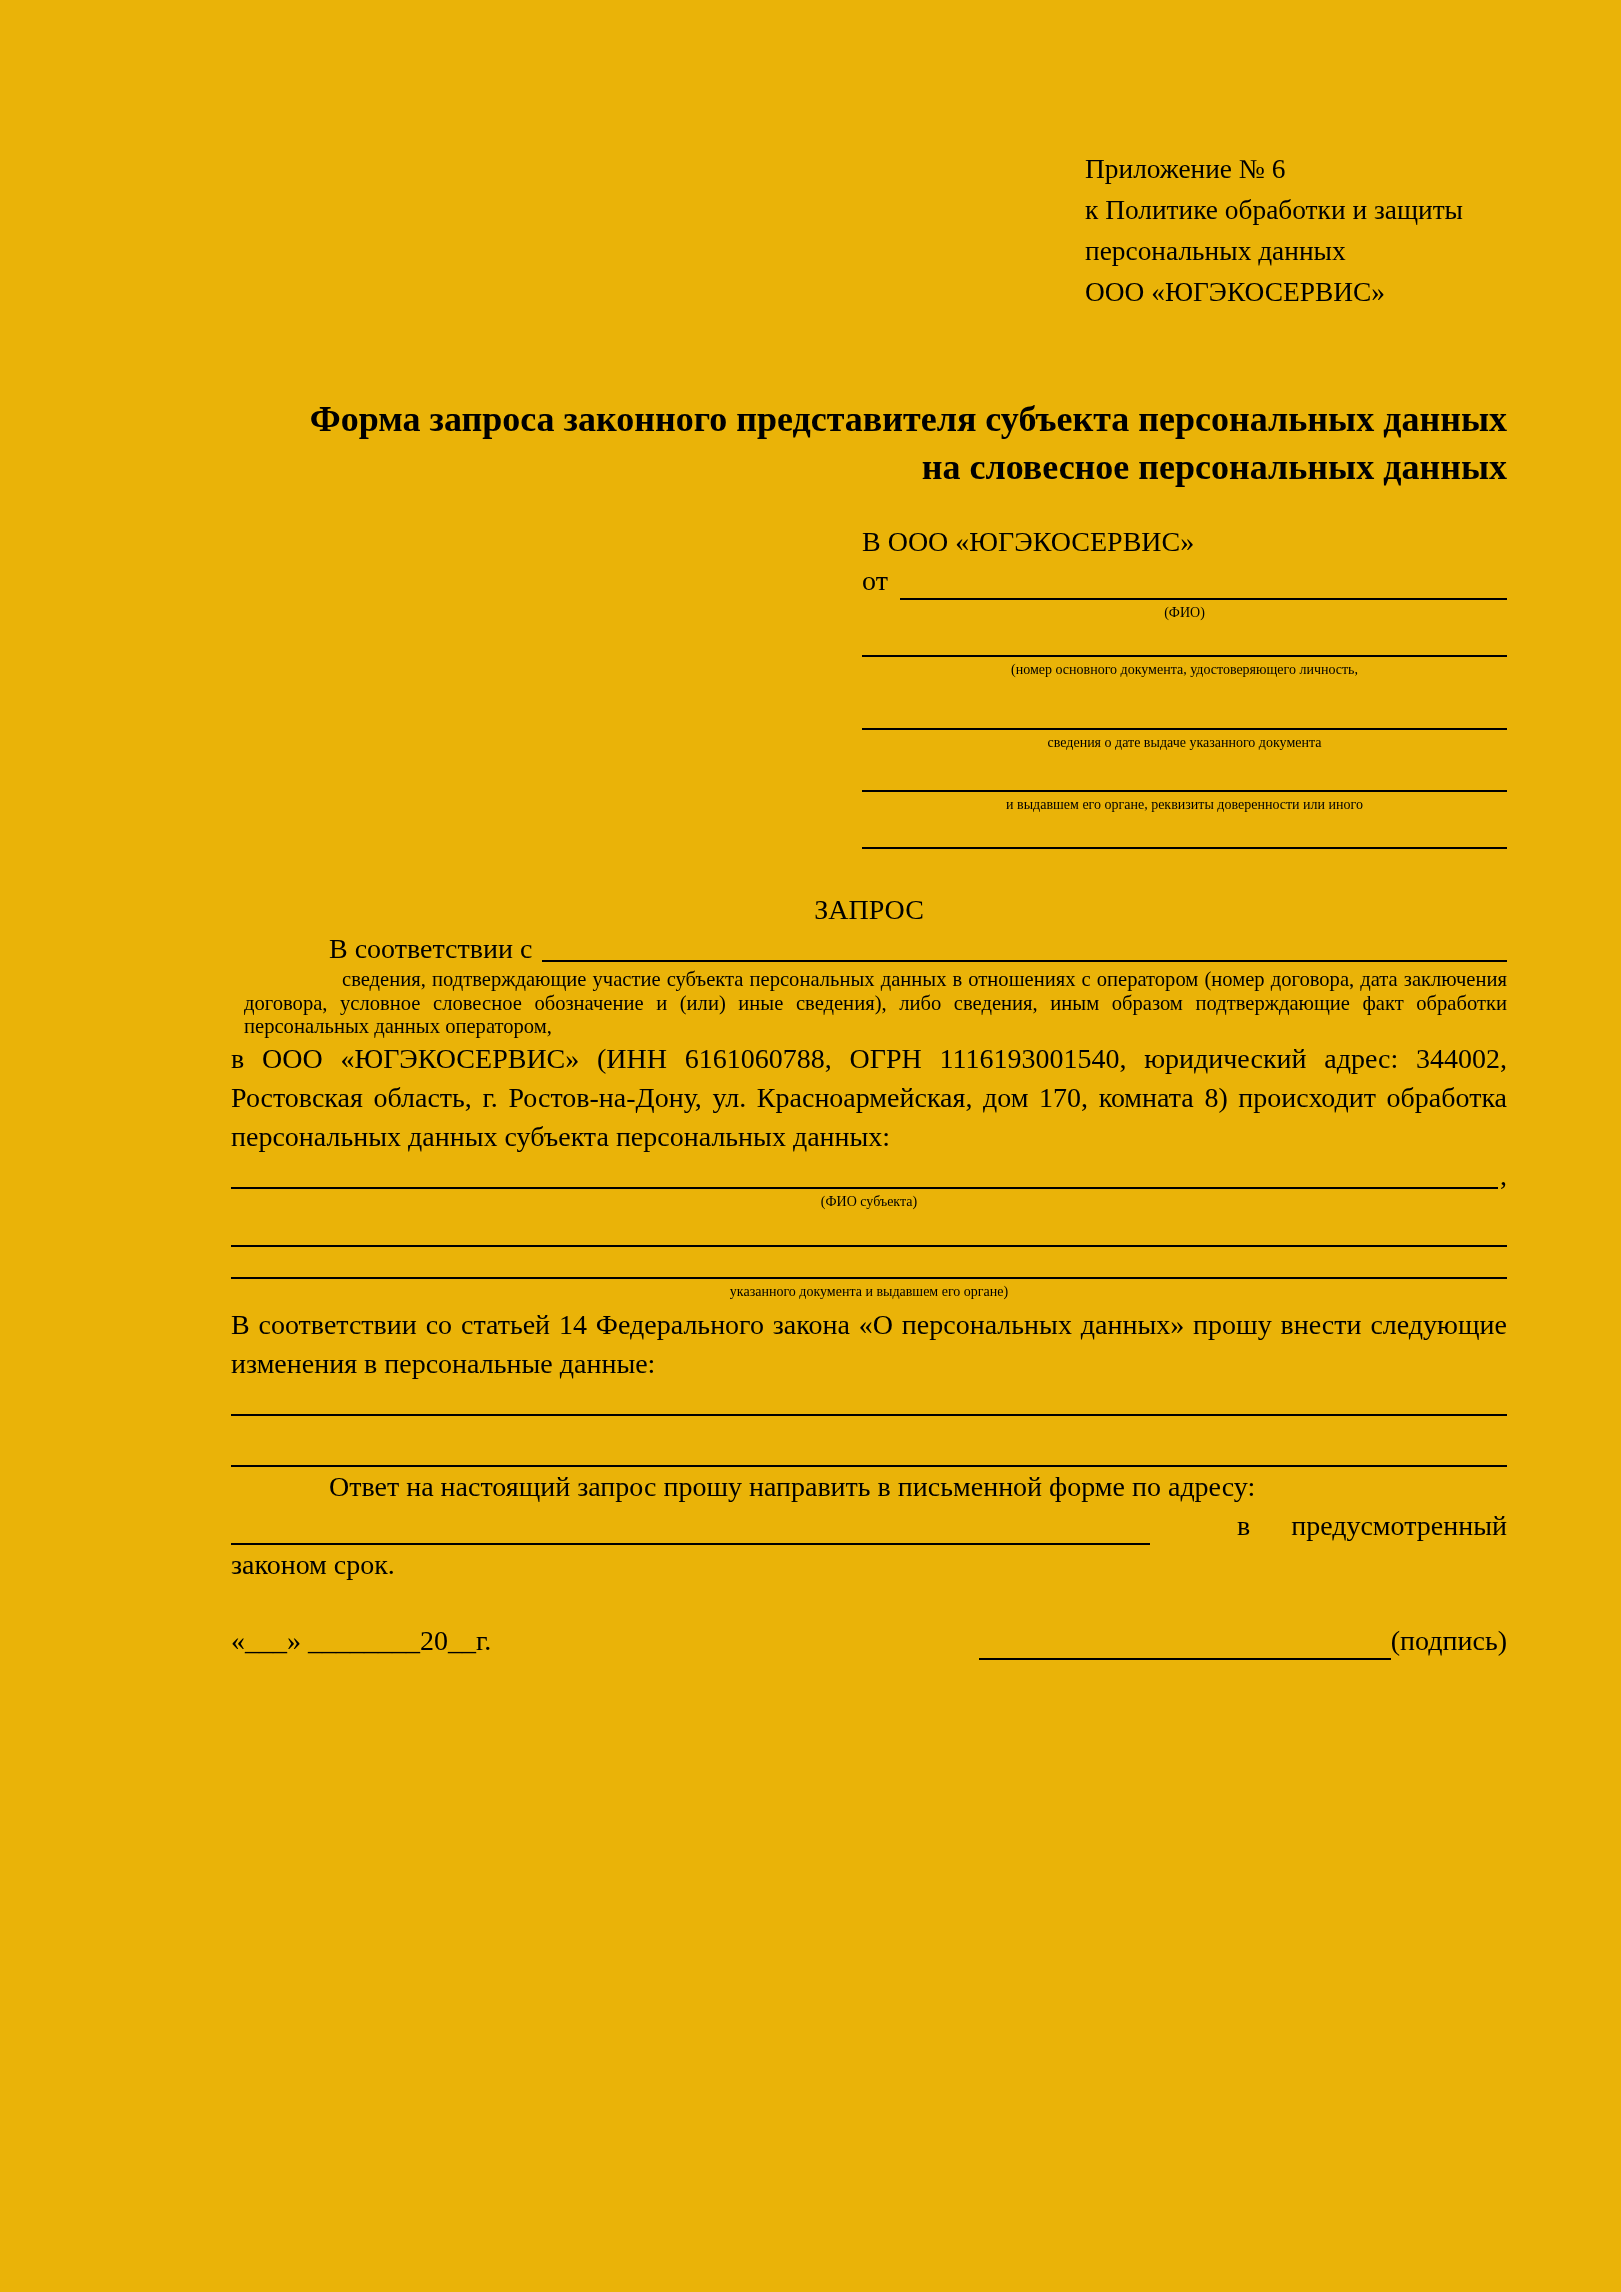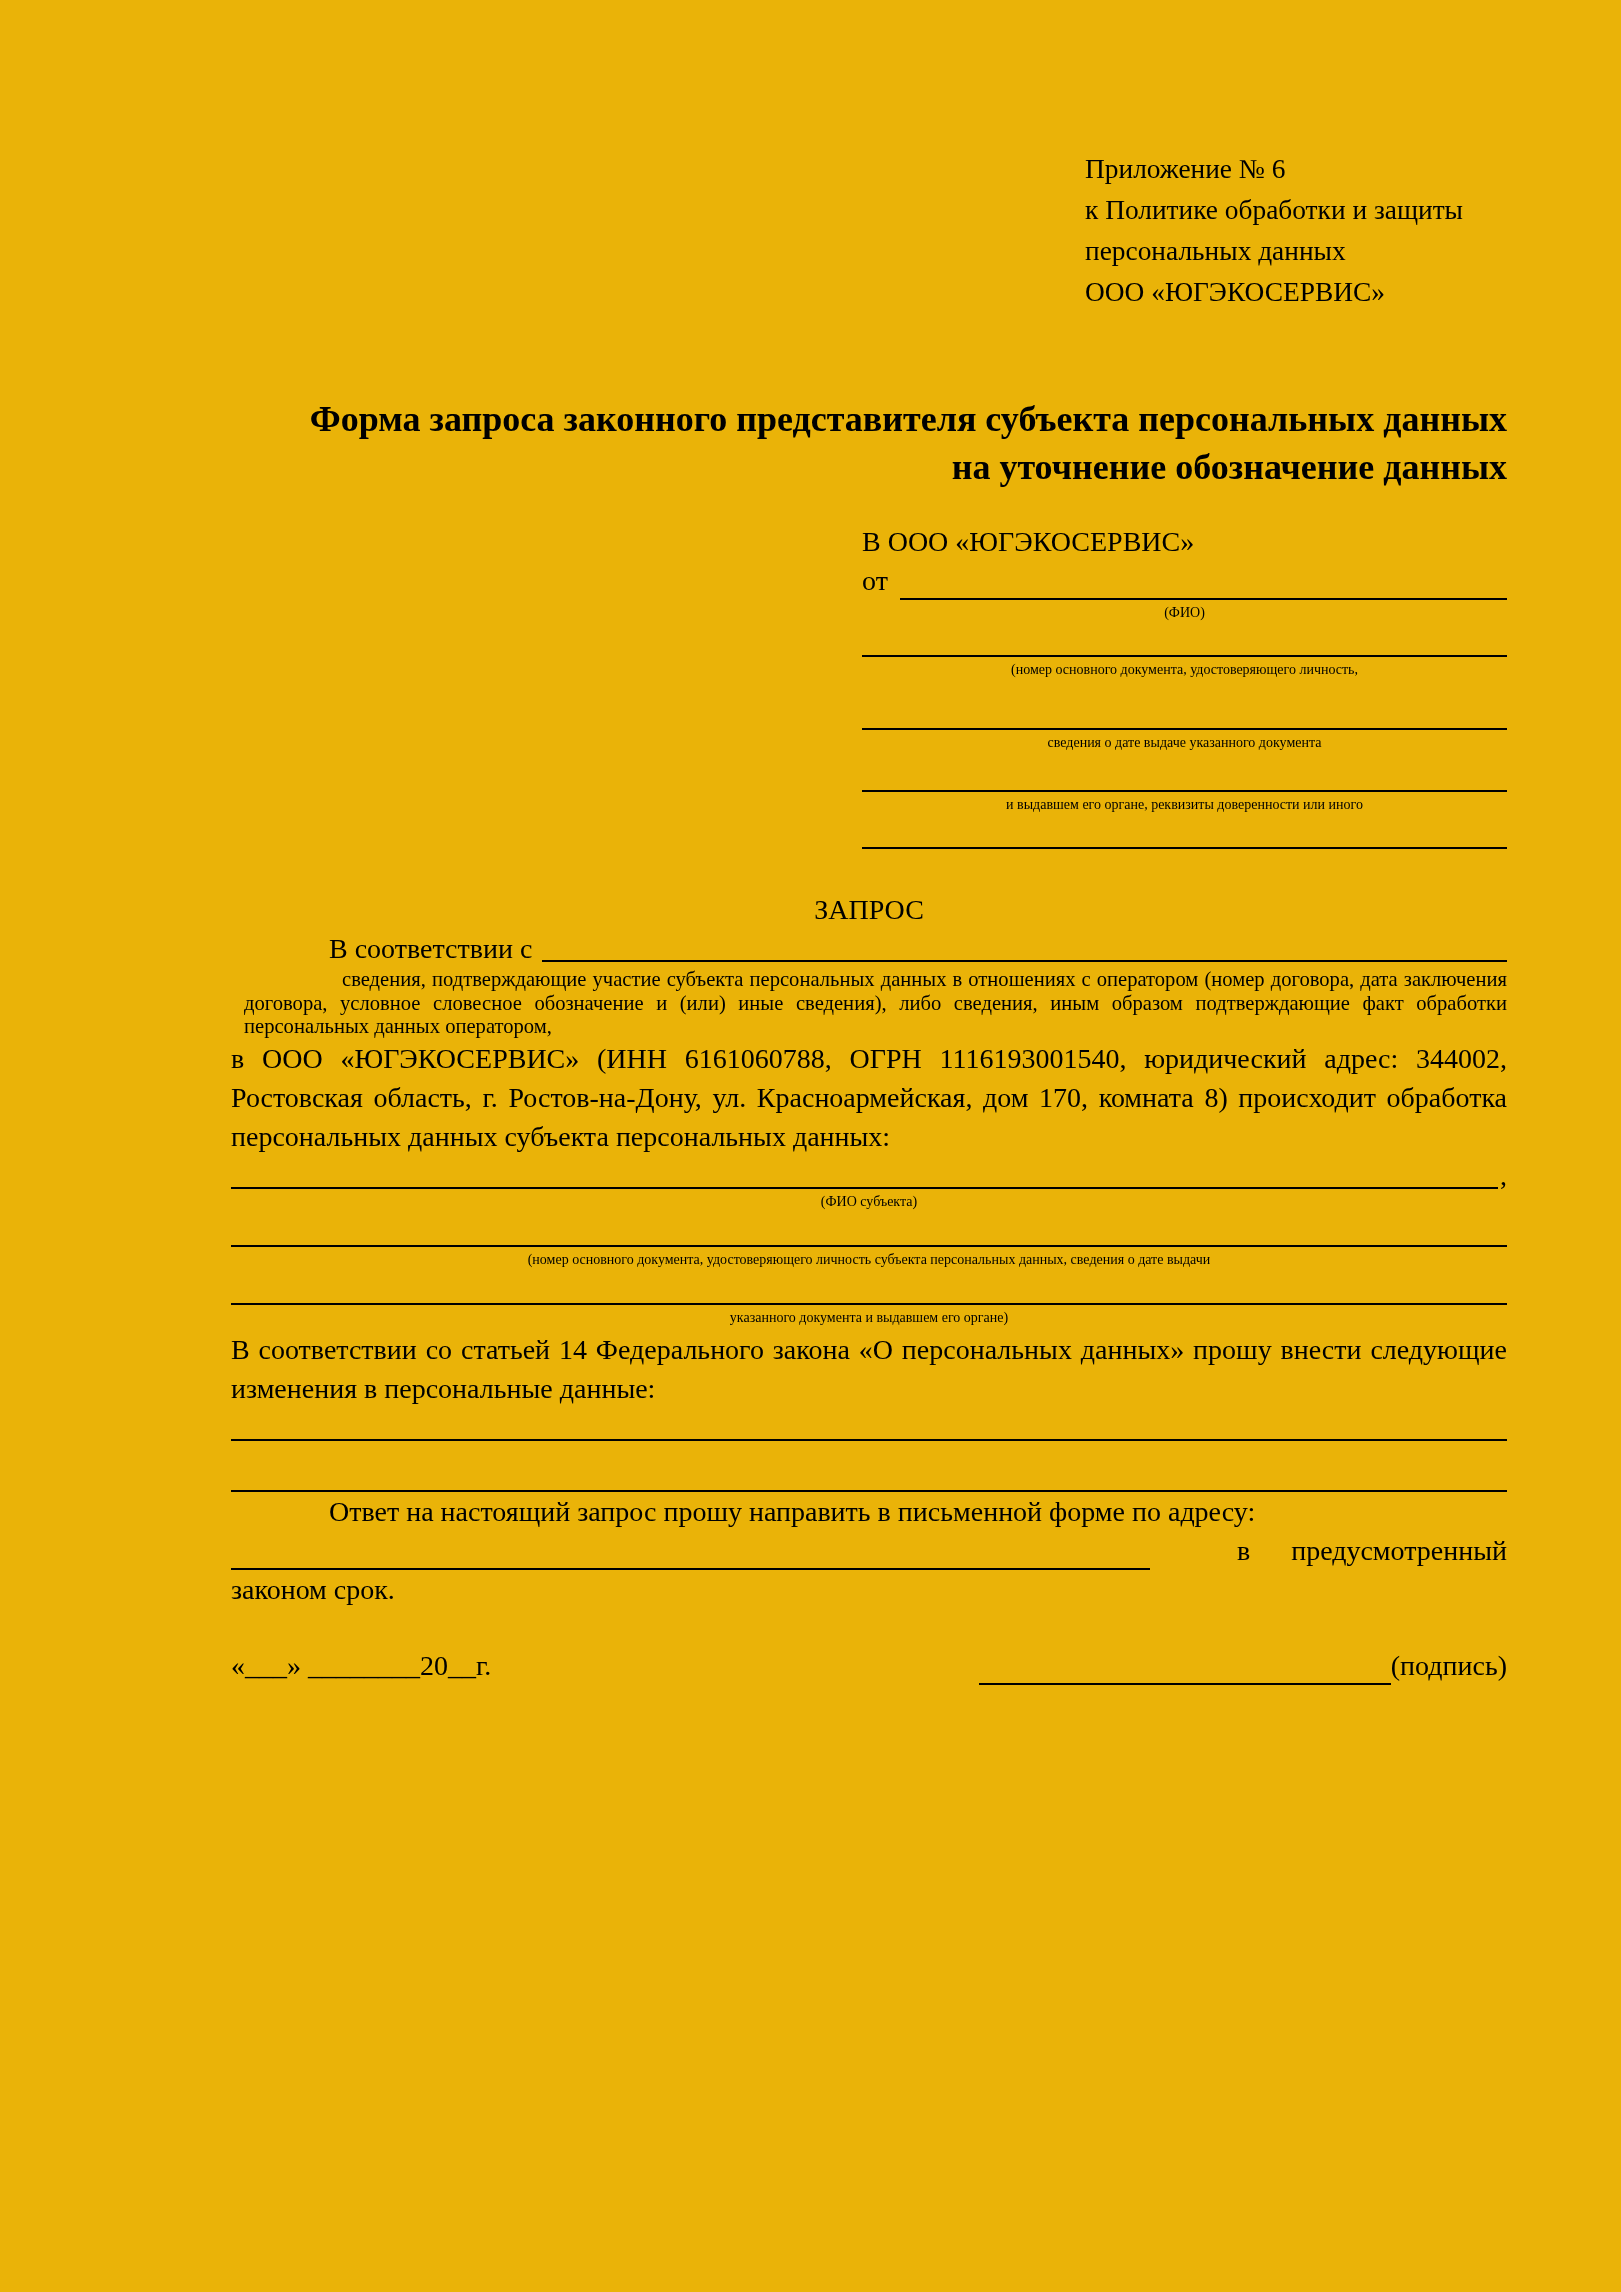--- a/index.html
+++ b/index.html
@@ -97,21 +97,21 @@
 
   <div class="header-note">
     <div>Приложение № 6</div>
     <div>к Политике обработки и защиты</div>
     <div>персональных данных</div>
     <div>ООО «ЮГЭКОСЕРВИС»</div>
   </div>
 
   <div class="doc-title">
     <div>Форма запроса законного представителя субъекта персональных данных</div>
-    <div>на уточнение обозначение данных</div>
+    <div>на словесное персональных данных</div>
   </div>
 
   <div class="recipient">
     <div class="r-to">В ООО «ЮГЭКОСЕРВИС»</div>
 
     <div class="r-from">
       <span class="from-label">от</span>
       <span class="fill-line"></span>
     </div>
     <div class="r-caption">(ФИО)</div>
@@ -139,21 +139,20 @@
 
   <div class="body-par">в ООО «ЮГЭКОСЕРВИС» (ИНН 6161060788, ОГРН 1116193001540, юридический адрес: 344002, Ростовская область, г. Ростов-на-Дону, ул. Красноармейская, дом 170, комната 8) происходит обработка персональных данных субъекта персональных данных:</div>
 
   <div class="line-comma-row">
     <span class="fill-line"></span>
     <span class="comma">,</span>
   </div>
   <div class="c-caption">(ФИО субъекта)</div>
 
   <div class="blank-line" style="height:33px"></div>
-  <div class="c-caption">(номер основного документа, удостоверяющего личность субъекта персональных данных, сведения о дате выдачи</div>
 
   <div class="blank-line" style="height:32px"></div>
   <div class="c-caption">указанного документа и выдавшем его органе)</div>
 
   <div class="body-par">В соответствии со статьей 14 Федерального закона «О персональных данных» прошу внести следующие изменения в персональные данные:</div>
 
   <div class="blank-line" style="height:33px"></div>
   <div class="blank-line" style="height:51px"></div>
 
   <div class="body-par indented">Ответ на настоящий запрос прошу направить в письменной форме по адресу:</div>

